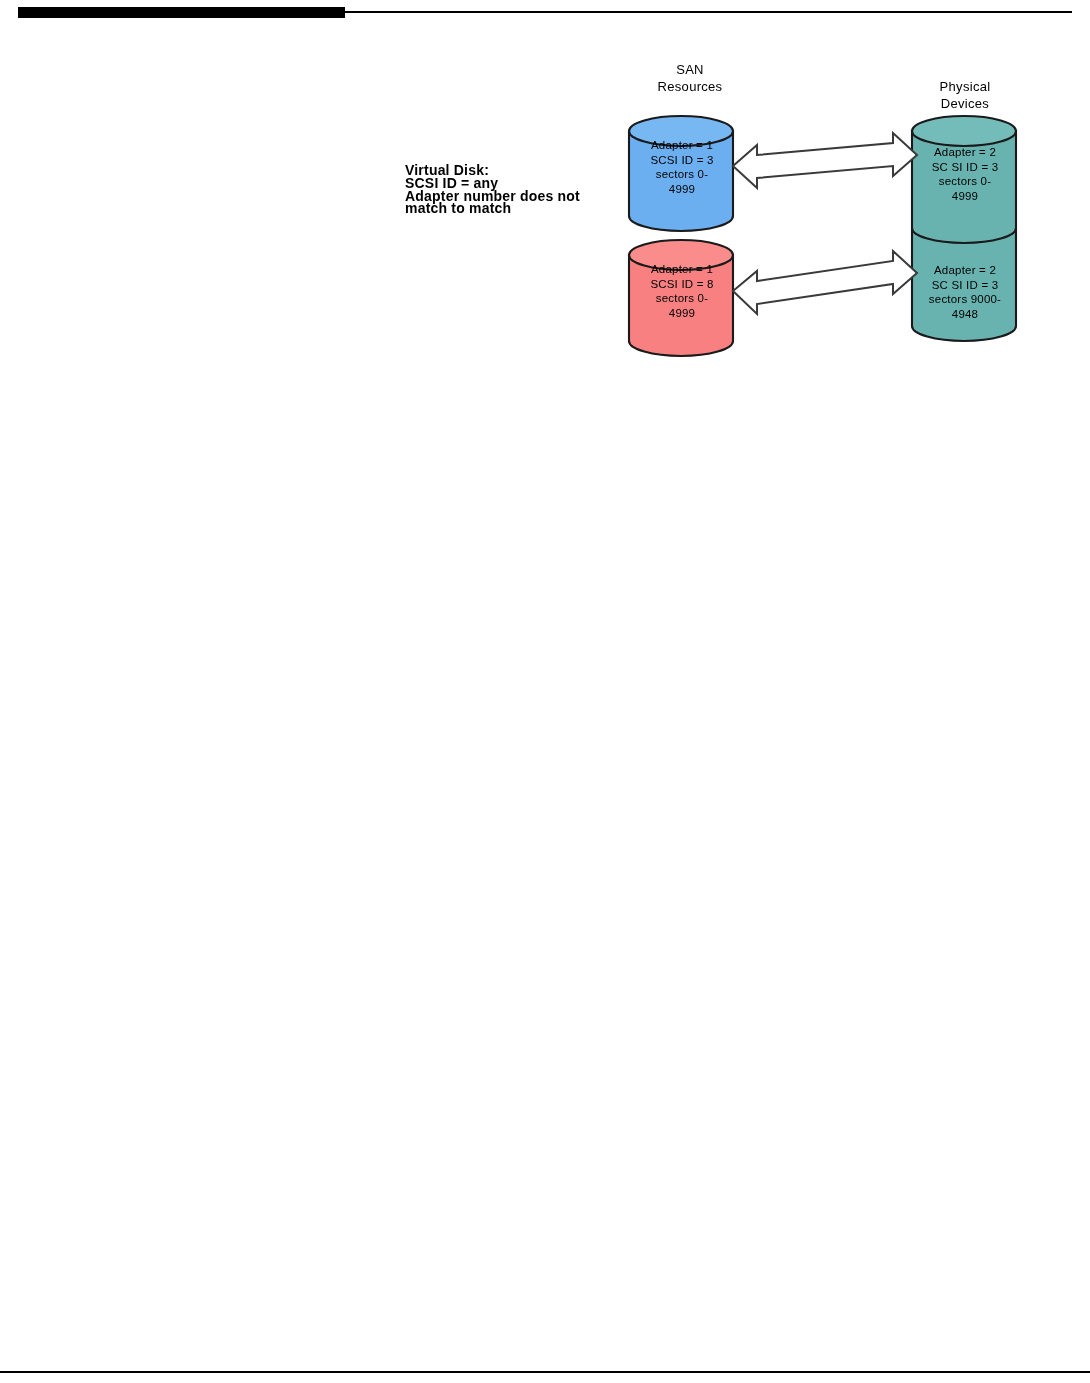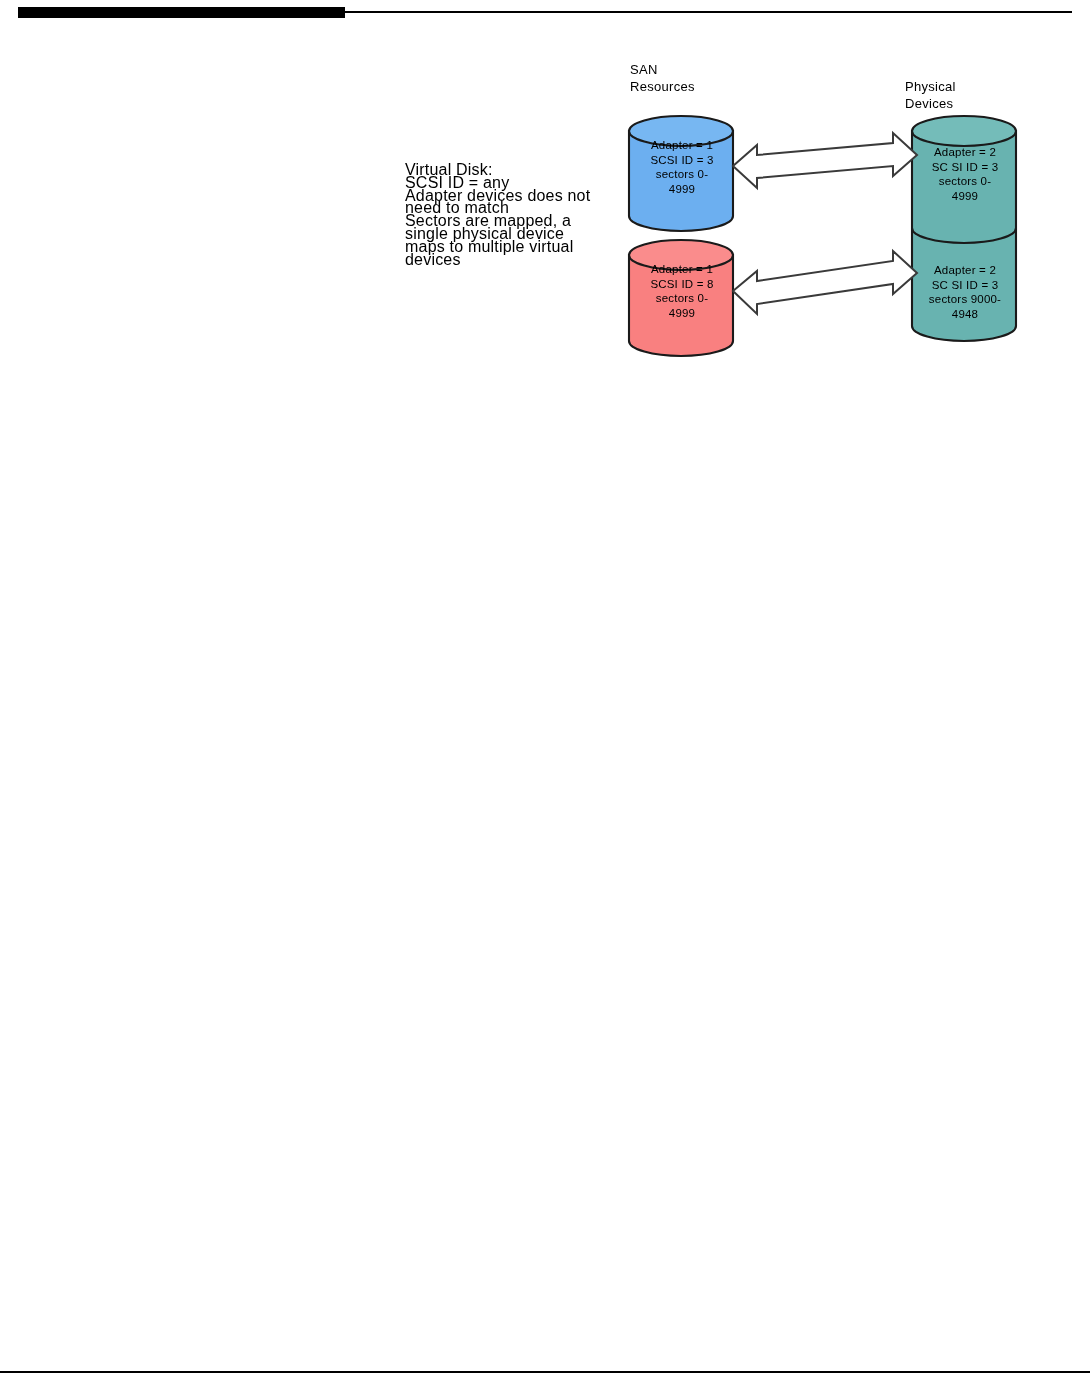--- a/index.html
+++ b/index.html
@@ -41,34 +41,35 @@
     height: 2px;
     background: #000000;
   }
 
   
   #caption-block {
     position: absolute;
     left: 405px;
     top: 164px;
     width: 195px;
-    font-size: 16px;
+    font-size: 14px;
     line-height: 12.8px;
     letter-spacing: 0.2px;
     color: #000000;
+    font-weight: bold;
   }
   #caption-block .cap-line {
     display: block;
     white-space: normal;
   }
 
   
   .column-heading {
     position: absolute;
-    text-align: left;
+    text-align: center;
     font-size: 13px;
     line-height: 17px;
     letter-spacing: 0.3px;
     color: #000000;
   }
   #heading-san {
     left: 630px;
     top: 61px;
     width: 120px;
   }
@@ -116,22 +117,21 @@
   <div>Resources</div>
 </div>
 <div class="column-heading" id="heading-physical">
   <div>Physical</div>
   <div>Devices</div>
 </div>
 
 <div id="caption-block">
   <span class="cap-line">Virtual Disk:</span>
   <span class="cap-line">SCSI ID = any</span>
-  <span class="cap-line">Adapter devices does not need to match</span>
-  <span class="cap-line">Sectors are mapped, a single physical device maps to multiple virtual devices</span>
+  <span class="cap-line">Adapter number does not match to match</span>
 </div>
 
 <svg id="diagram-canvas" viewBox="0 0 1090 1383" width="1090" height="1383">
 
   <g>
 
     <path d="M 629 131 L 629 216 A 52 15 0 0 0 733 216 L 733 131 Z" fill="#6CAFF0" stroke="#1A1A1A" stroke-width="2.1"></path>
 
     <ellipse cx="681" cy="131" rx="52" ry="15" fill="#77B7F2" stroke="#1A1A1A" stroke-width="2.1"></ellipse>
   </g>

